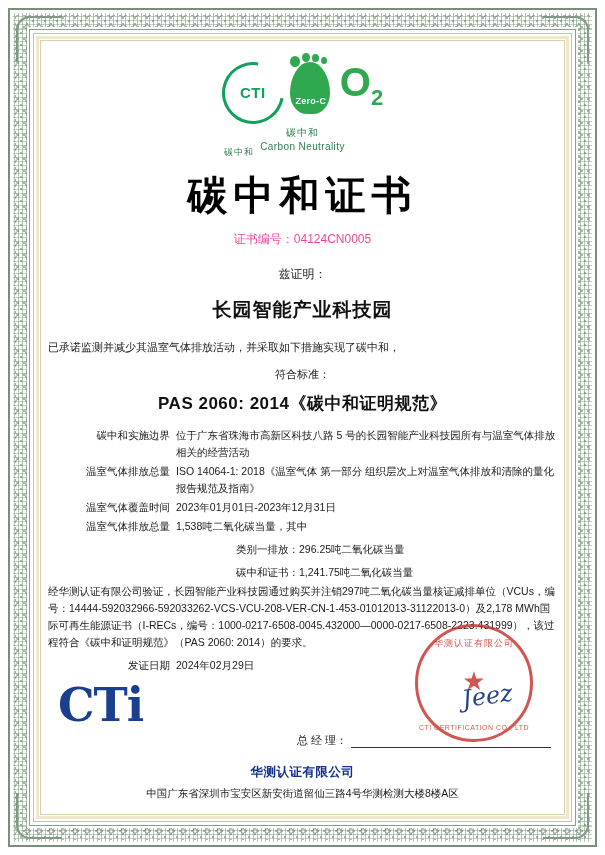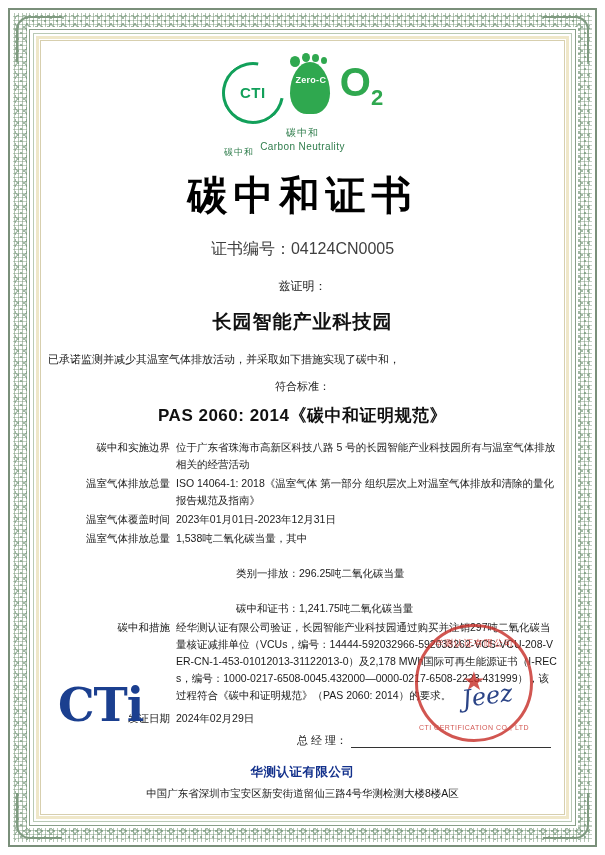--- a/index.html
+++ b/index.html
@@ -163,21 +163,21 @@
   .foot-mark .foot {
     position: absolute;
     left: 8px; top: 6px;
     width: 40px;
     height: 52px;
     background: #2fa84f;
     border-radius: 50% 50% 42% 42% / 60% 60% 40% 40%;
   }
   .foot-mark .zerolabel {
     position: absolute;
-    left: 10px; top: 19px;
+    left: 10px; top: 40px;
     width: 38px;
     text-align: center;
     color: #ffffff;
     font-size: 9px;
     font-weight: bold;
     letter-spacing: 0.3px;
   }
   .foot-mark .toe {
     position: absolute;
     width: 8px;
@@ -229,23 +229,23 @@
     text-align: center;
     font-family: "DejaVu Serif", serif;
     font-size: 40px;
     font-weight: bold;
     letter-spacing: 6px;
     color: #000000;
     margin-top: 16px;
   }
   .cert-no {
     text-align: center;
-    font-size: 16px;
-    color: #404040;
-    margin-top: 16px;
+    font-size: 12px;
+    color: #ec4899;
+    margin-top: 8px;
   }
   .hereby {
     text-align: center;
     font-size: 12px;
     color: #222222;
     margin-top: 18px;
   }
   .org-name {
     text-align: center;
     font-size: 19px;
@@ -296,21 +296,21 @@
   }
   .row .value {
     flex: 1;
     text-align: left;
     word-break: break-all;
   }
   .row .value.sub {
     padding-left: 60px;
   }
   .row.sub-row {
-    margin-top: 18px;
+    margin-top: 6px;
     justify-content: center;
   }
   .row.date {
     margin-top: 6px;
   }
 
   
   .footer {
     position: absolute;
     left: 0;
@@ -481,21 +481,20 @@
       </div>
       <div class="row sub-row">
         <div class="label"></div>
         <div class="value sub">类别一排放：296.25吨二氧化碳当量</div>
       </div>
       <div class="row sub-row">
         <div class="label"></div>
         <div class="value sub">碳中和证书：1,241.75吨二氧化碳当量</div>
       </div>
       <div class="row">
-        <div class="label">碳中和措施</div>
         <div class="value">经华测认证有限公司验证，长园智能产业科技园通过购买并注销297吨二氧化碳当量核证减排单位（VCUs，编号：14444-592032966-592033262-VCS-VCU-208-VER-CN-1-453-01012013-31122013-0）及2,178 MWh国际可再生能源证书（I-RECs，编号：1000-0217-6508-0045.432000—0000-0217-6508-2223.431999），该过程符合《碳中和证明规范》（PAS 2060: 2014）的要求。</div>
       </div>
       <div class="row date">
         <div class="label">发证日期</div>
         <div class="value">2024年02月29日</div>
       </div>
     </div>
 
     <div class="footer">
       <div class="footer-top">

